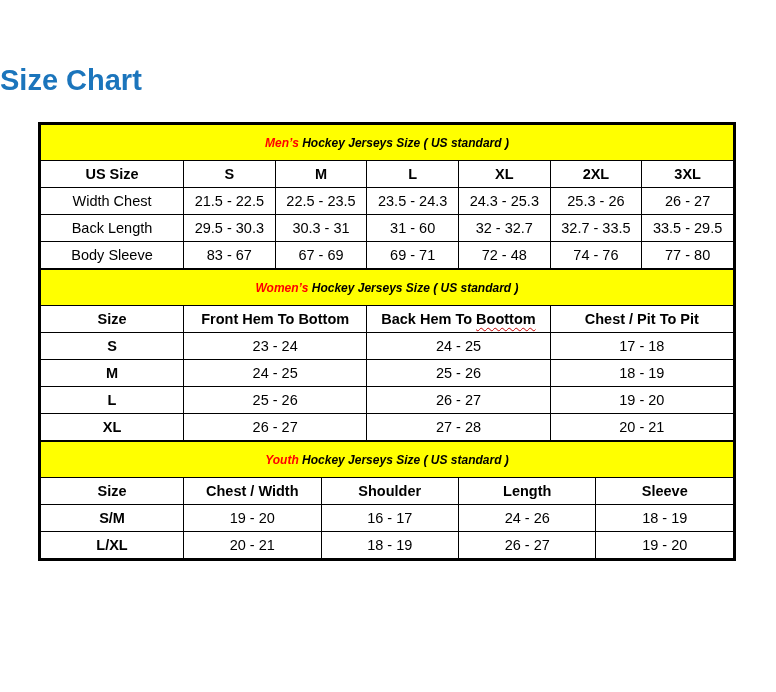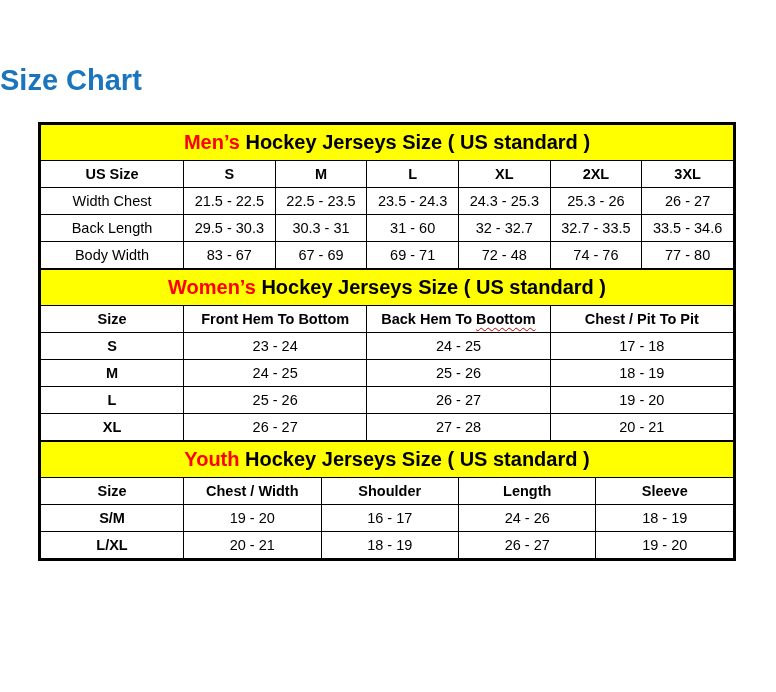--- a/index.html
+++ b/index.html
@@ -36,21 +36,22 @@
     padding: 0 2px;
     overflow: hidden;
     white-space: nowrap;
   }
   th { font-weight: bold; }
   td.plain { font-weight: normal; }
   td.banner {
     background: var(--banner-yellow, #ffff00);
     height: 36px;
     font-weight: bold;
-    font-size: 20px;
+    font-size: 12px;
+    font-style: italic;
   }
   .red-word { color: var(--accent-red, #ff0000); font-weight: bold; }
   .squiggle {
     text-decoration-line: underline;
     text-decoration-style: wavy;
     text-decoration-color: var(--squiggle-red, #c00000);
     text-decoration-thickness: 1px;
     text-underline-offset: 3px;
   }
 </style>
@@ -96,24 +97,24 @@
       <td class="plain">25.3 - 26</td>
       <td class="plain">26 - 27</td>
     </tr>
     <tr>
       <td class="plain">Back Length</td>
       <td class="plain">29.5 - 30.3</td>
       <td class="plain">30.3 - 31</td>
       <td class="plain">31 - 60</td>
       <td class="plain">32 - 32.7</td>
       <td class="plain">32.7 - 33.5</td>
-      <td class="plain">33.5 - 34.6</td>
-    </tr>
-    <tr>
-      <td class="plain">Body Width</td>
+      <td class="plain">33.5 - 29.5</td>
+    </tr>
+    <tr>
+      <td class="plain">Body Sleeve</td>
       <td class="plain">83 - 67</td>
       <td class="plain">67 - 69</td>
       <td class="plain">69 - 71</td>
       <td class="plain">72 - 48</td>
       <td class="plain">74 - 76</td>
       <td class="plain">77 - 80</td>
     </tr>
   </tbody>
     </table>
 

